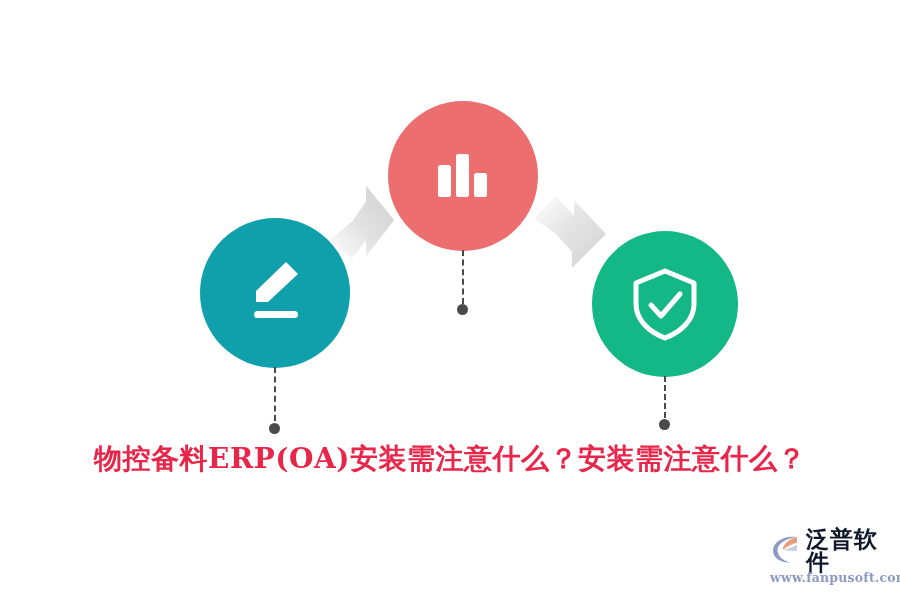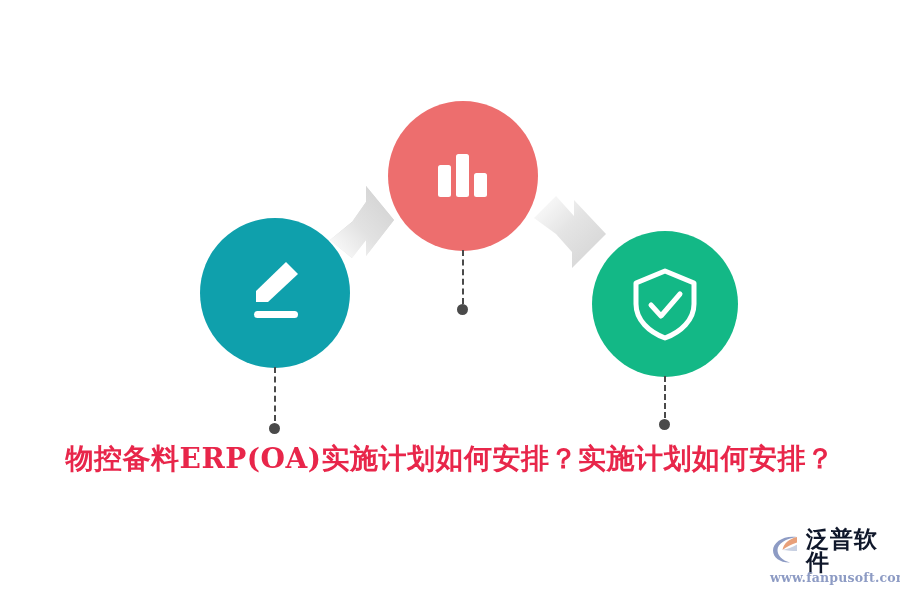--- a/index.html
+++ b/index.html
@@ -116,21 +116,21 @@
 
   <div class="connector" id="conn-plan"></div>
   <div class="conn-dot" id="dot-plan"></div>
 
   <div class="connector" id="conn-analyze"></div>
   <div class="conn-dot" id="dot-analyze"></div>
 
   <div class="connector" id="conn-verify"></div>
   <div class="conn-dot" id="dot-verify"></div>
 
-  <div id="headline">物控备料ERP(OA)实施计划如何安排？实施计划如何安排？</div>
+  <div id="headline">物控备料ERP(OA)安装需注意什么？安装需注意什么？</div>
 
   <div id="brand">
     <div id="brand-row">
       <span>
         <svg width="32" height="30" viewBox="0 0 32 30">
           <path d="M27 3 C14 1 3 8 3 16.5 C3 24 11 29 20 28.5 C12 26.5 7.5 21.5 7.5 16
                    C7.5 9.5 16 4.5 27 3 Z" fill="#8d9bc4"></path>
           <path d="M27 3 C19 5 13.5 9.5 12.5 16 C16.5 13 21.5 10 27 8.5 Z" fill="#e8a07a"></path>
           <path d="M12.5 16 C18 15 23 13 27 10.5 L27 17 C22 17 17 16.5 12.5 16 Z" fill="#c8d0e2"></path>
         </svg>

